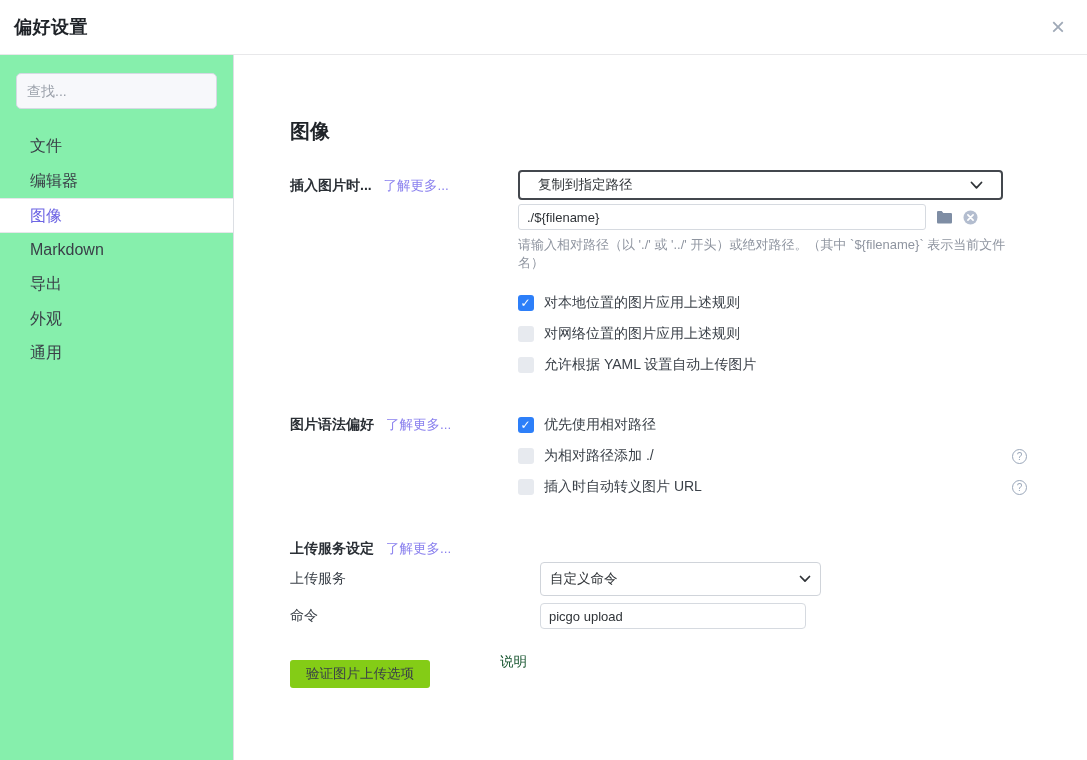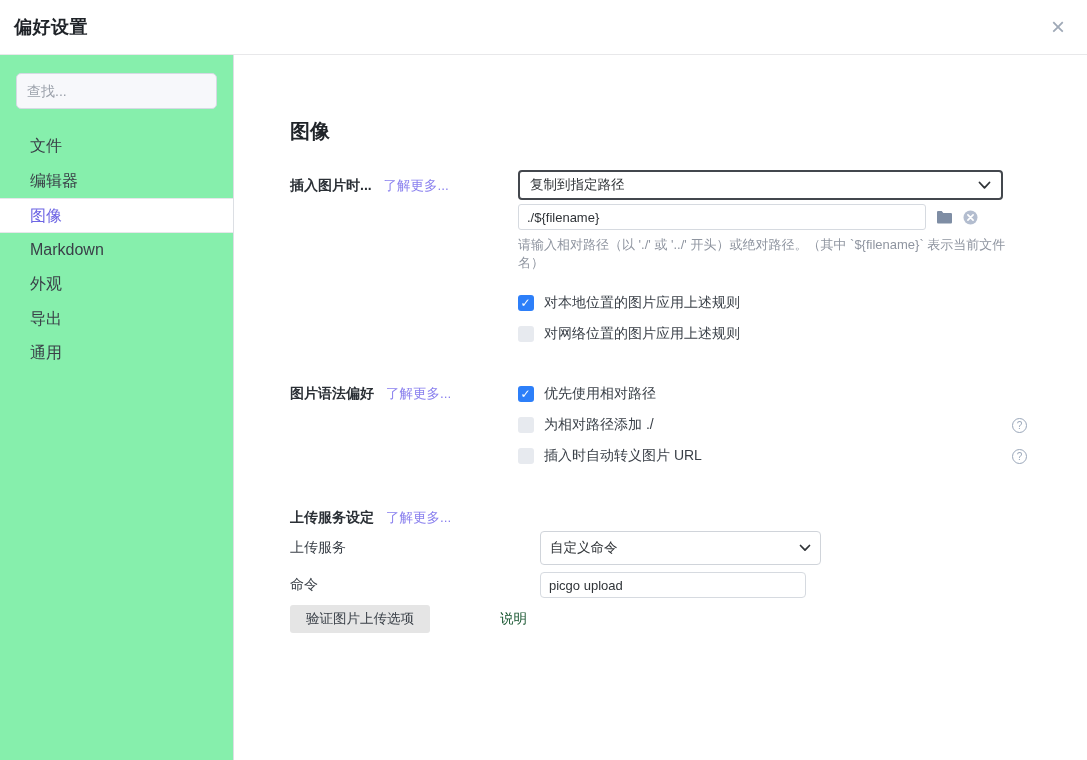--- a/index.html
+++ b/index.html
@@ -50,21 +50,21 @@
   .learn-more { color: #8a80ee; cursor: pointer; text-decoration: none; margin-left: 8px; font-size: 13.5px; }
   .lh30 { line-height: 30px; }
   .lh16 { line-height: 16px; }
   .lh26 { line-height: 26px; }
   .row-controls { flex: 1; min-width: 0; }
   
   .sel {
     display: flex; align-items: center; background: #fff; cursor: pointer;
     border-radius: 4px; font-size: 13.5px; color: #2f3337;
   }
-  .sel-main { width: 485px; height: 30px; border: 2px solid #43474d; padding: 0 10px; }
+  .sel-main { width: 485px; height: 30px; border: 2px solid #43474d; padding: 0 18px; }
   .sel-small { width: 281px; height: 34px; border: 1px solid #d0d4da; padding: 0 9px; }
   .sel .chev { margin-left: auto; flex: none; display: flex; }
   
   .path-row { display: flex; align-items: center; margin-top: 4px; }
   .txt-input {
     height: 26px; border: 1px solid #d6dae0; border-radius: 3px;
     font-size: 13px; color: #2f3337; padding: 0 8px; outline: none;
     font-family: "Liberation Sans", "DejaVu Sans", sans-serif; background: #fff;
   }
   .path-input { width: 408px; }
@@ -89,44 +89,45 @@
     margin-left: auto; width: 15px; height: 15px; border: 1px solid #9aa7ba;
     border-radius: 50%; color: #9aa7ba; font-size: 10px; line-height: 13px;
     text-align: center; flex: none; cursor: pointer; user-select: none;
   }
   
   .s3-row { display: flex; align-items: center; margin-bottom: 7px; gap: 40px; }
   .s3-label { width: 210px; flex: none; font-size: 14px; color: #3a4048; }
   .s3-btn-row { display: flex; align-items: center; margin-top: 5px; }
   .s3-btn-cell { width: 210px; flex: none; }
   .verify-btn {
-    background: #e5e5e5; border: none; border-radius: 3px; height: 28px;
+    background: #84cc16; border: none; border-radius: 3px; height: 28px;
     padding: 0 16px; font-size: 13.5px; color: #3a4048; cursor: pointer;
     font-family: "Liberation Sans", "DejaVu Sans", sans-serif;
+    margin-top: 24px;
   }
   .plain-link { color: #14532d; font-size: 13.5px; cursor: pointer; text-decoration: none; }
 </style>
 </head>
 <body>
 
 <div class="header">
   <div class="header-title">偏好设置</div>
   <div class="close-btn">×</div>
 </div>
 
 <div class="body-wrap">
 
   <div class="sidebar">
     <input class="search-box" placeholder="查找..." style="">
     <div class="nav-item">文件</div>
     <div class="nav-item">编辑器</div>
     <div class="nav-item selected">图像</div>
     <div class="nav-item">Markdown</div>
+    <div class="nav-item">导出</div>
     <div class="nav-item">外观</div>
-    <div class="nav-item">导出</div>
     <div class="nav-item">通用</div>
   </div>
 
   <div class="main">
     <div class="page-heading">图像</div>
 
     <div class="section section-1">
       <div class="row-label lh30">
         <span class="lbl">插入图片时...</span>
         <a class="learn-more">了解更多...</a>
@@ -157,20 +158,24 @@
         <div class="hint">请输入相对路径（以 './' 或 '../' 开头）或绝对路径。（其中 `${filename}` 表示当前文件名）</div>
 
         <div class="cb-group-1">
           <div class="cb-row">
             <span class="cb-box checked"></span>
             <span class="cb-label">对本地位置的图片应用上述规则</span>
           </div>
           <div class="cb-row">
             <span class="cb-box"></span>
             <span class="cb-label">对网络位置的图片应用上述规则</span>
+          </div>
+          <div class="cb-row">
+            <span class="cb-box"></span>
+            <span class="cb-label">允许根据 YAML 设置自动上传图片</span>
           </div>
         </div>
       </div>
     </div>
 
     <div class="section section-2">
       <div class="row-label lh16">
         <span class="lbl">图片语法偏好</span>
         <a class="learn-more">了解更多...</a>
       </div>

